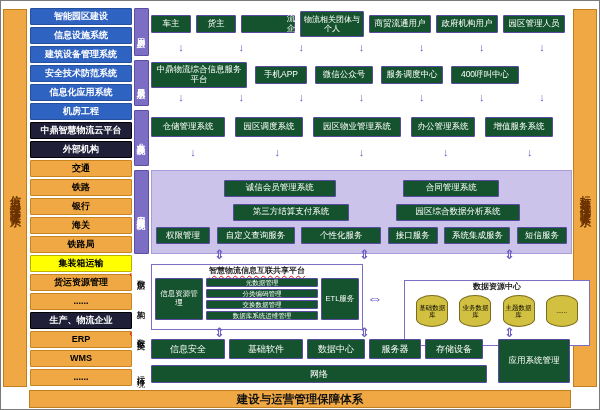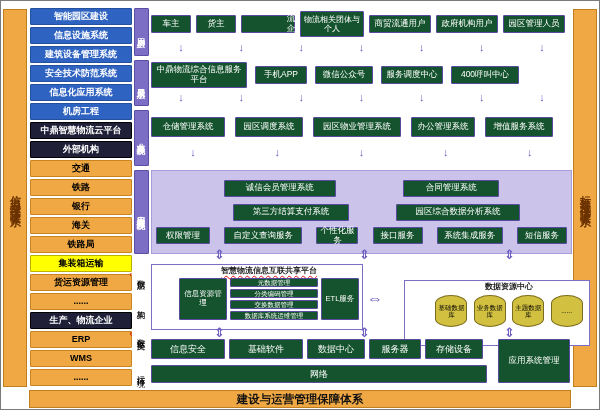--- a/index.html
+++ b/index.html
@@ -29,21 +29,21 @@
   .boxrow{display:flex;align-items:center;}
   .pbox{background:#14532d;border:1px solid #574aa0;color:#fff;display:flex;align-items:center;justify-content:center;
         text-align:center;font-size:8.5px;line-height:1.15;border-radius:1px;box-sizing:border-box;padding:1px 2px;flex:0 0 auto;}
   .arrowrow{display:flex;justify-content:space-around;align-items:center;}
   .darr{color:#6a5cc0;font-size:11px;font-weight:bold;line-height:1;}
   .varrow{position:absolute;color:#6a5cc0;font-size:13px;font-weight:bold;line-height:1;}
   .panel{position:absolute;left:17px;top:169px;width:421px;height:84px;background:#cbc3ea;border:1px solid #a79cd8;
          box-sizing:border-box;display:flex;flex-direction:column;justify-content:space-evenly;padding:2px 4px;}
   .prow{display:flex;justify-content:space-evenly;align-items:center;}
   .prow.between{justify-content:space-between;}
-  .outline{position:absolute;background:#fff;border:1px solid #7c6ec5;box-sizing:border-box;padding-left:24px;}
+  .outline{position:absolute;background:#fff;border:1px solid #7c6ec5;box-sizing:border-box;}
   .otitle{font-size:8px;font-weight:bold;color:#222;text-align:center;line-height:12px;height:12px;}
   .cyl{background:#d2c040;border:1px solid #7a6c1e;border-radius:50%/26%;width:32px;height:32px;display:flex;align-items:center;
        justify-content:center;text-align:center;font-size:6.5px;line-height:1.15;color:#000;padding:1px;box-sizing:border-box;}
 </style>
 </head>
 <body>
 
 <div class="canvas">
 
   <div class="sidebar left vtext">信息安全保障体系</div>
@@ -146,21 +146,21 @@
         <div class="pbox" style="width:112px;height:17px;">诚信会员管理系统</div>
         <div class="pbox" style="width:96px;height:17px;">合同管理系统</div>
       </div>
       <div class="prow">
         <div class="pbox" style="width:116px;height:17px;margin-left:30px;">第三方结算支付系统</div>
         <div class="pbox" style="width:124px;height:17px;">园区综合数据分析系统</div>
       </div>
       <div class="prow between">
         <div class="pbox" style="width:54px;height:17px;">权限管理</div>
         <div class="pbox" style="width:78px;height:17px;">自定义查询服务</div>
-        <div class="pbox" style="width:42px;height:17px;">个性化服务</div>
+        <div class="pbox" style="width:80px;height:17px;">个性化服务</div>
         <div class="pbox" style="width:50px;height:17px;">接口服务</div>
         <div class="pbox" style="width:66px;height:17px;">系统集成服务</div>
         <div class="pbox" style="width:50px;height:17px;">短信服务</div>
       </div>
     </div>
 
     <span class="varrow" style="left:80px;top:247px;">⇕</span>
     <span class="varrow" style="left:225px;top:247px;">⇕</span>
     <span class="varrow" style="left:370px;top:247px;">⇕</span>
 

